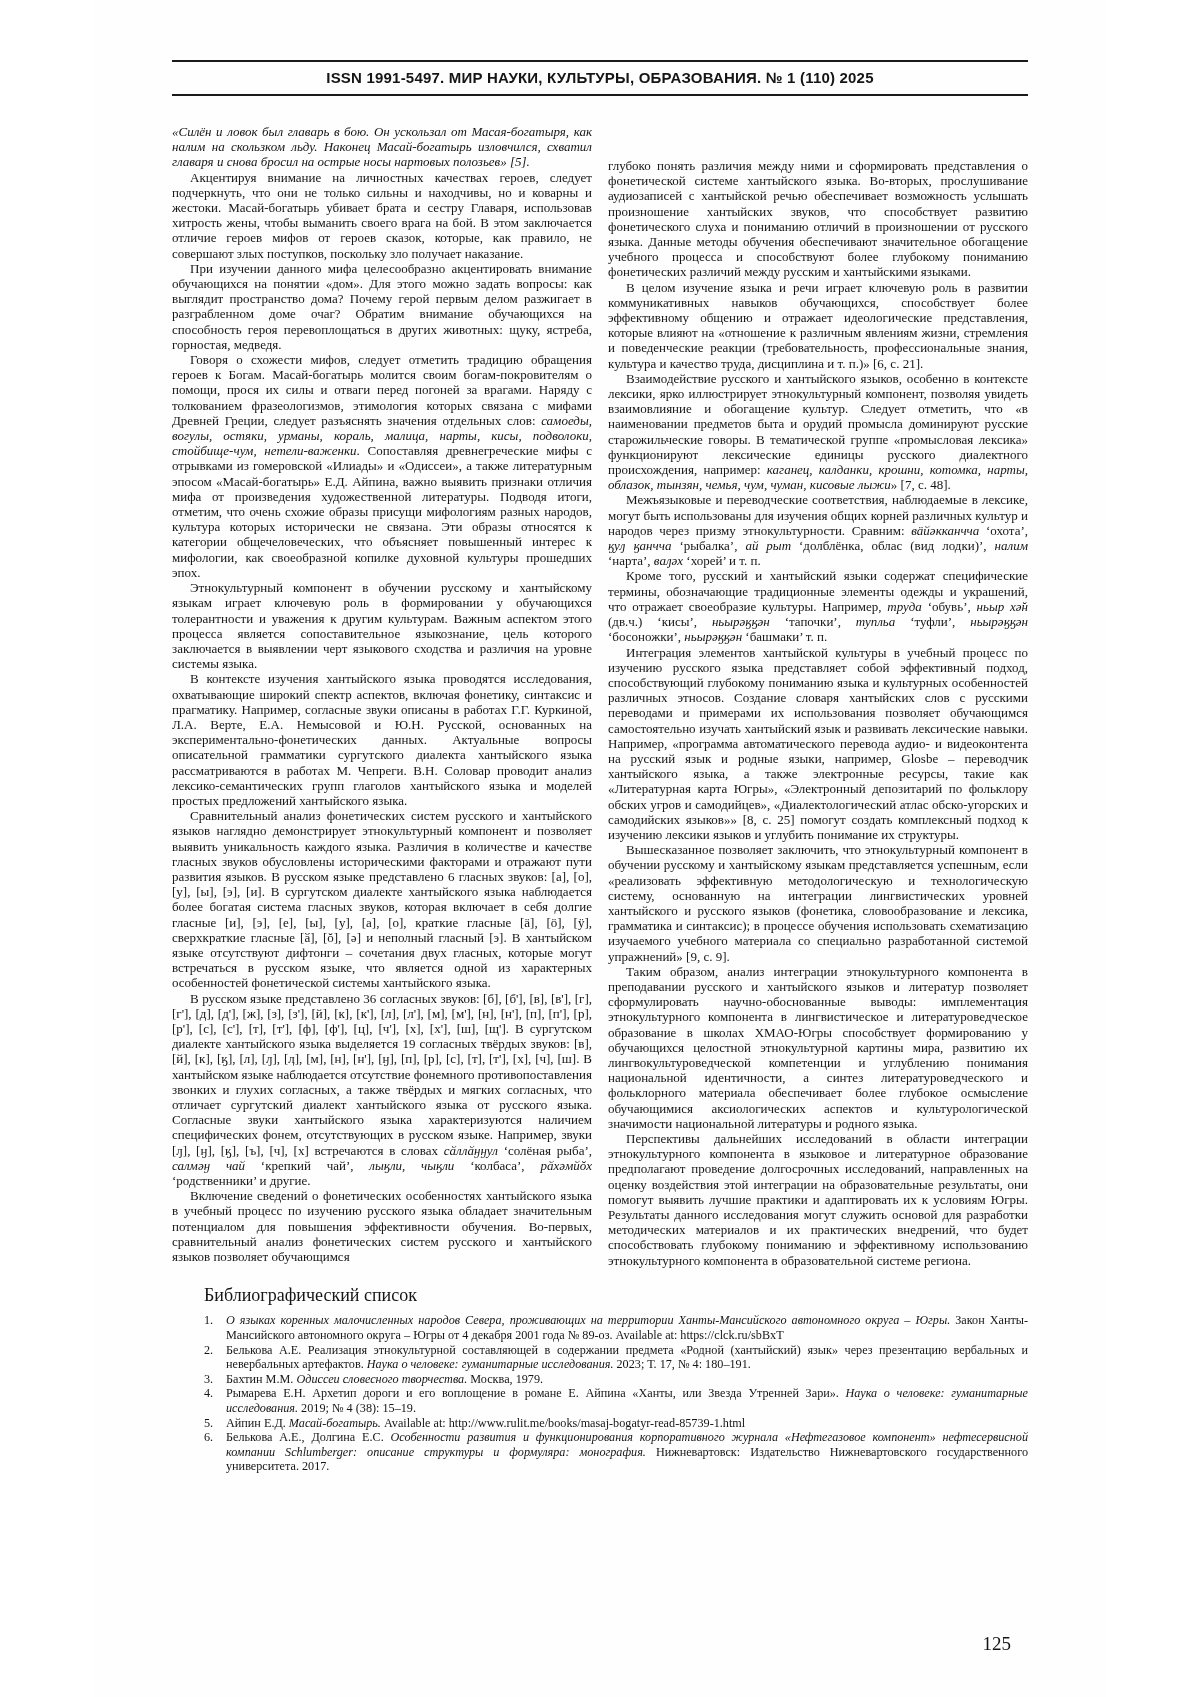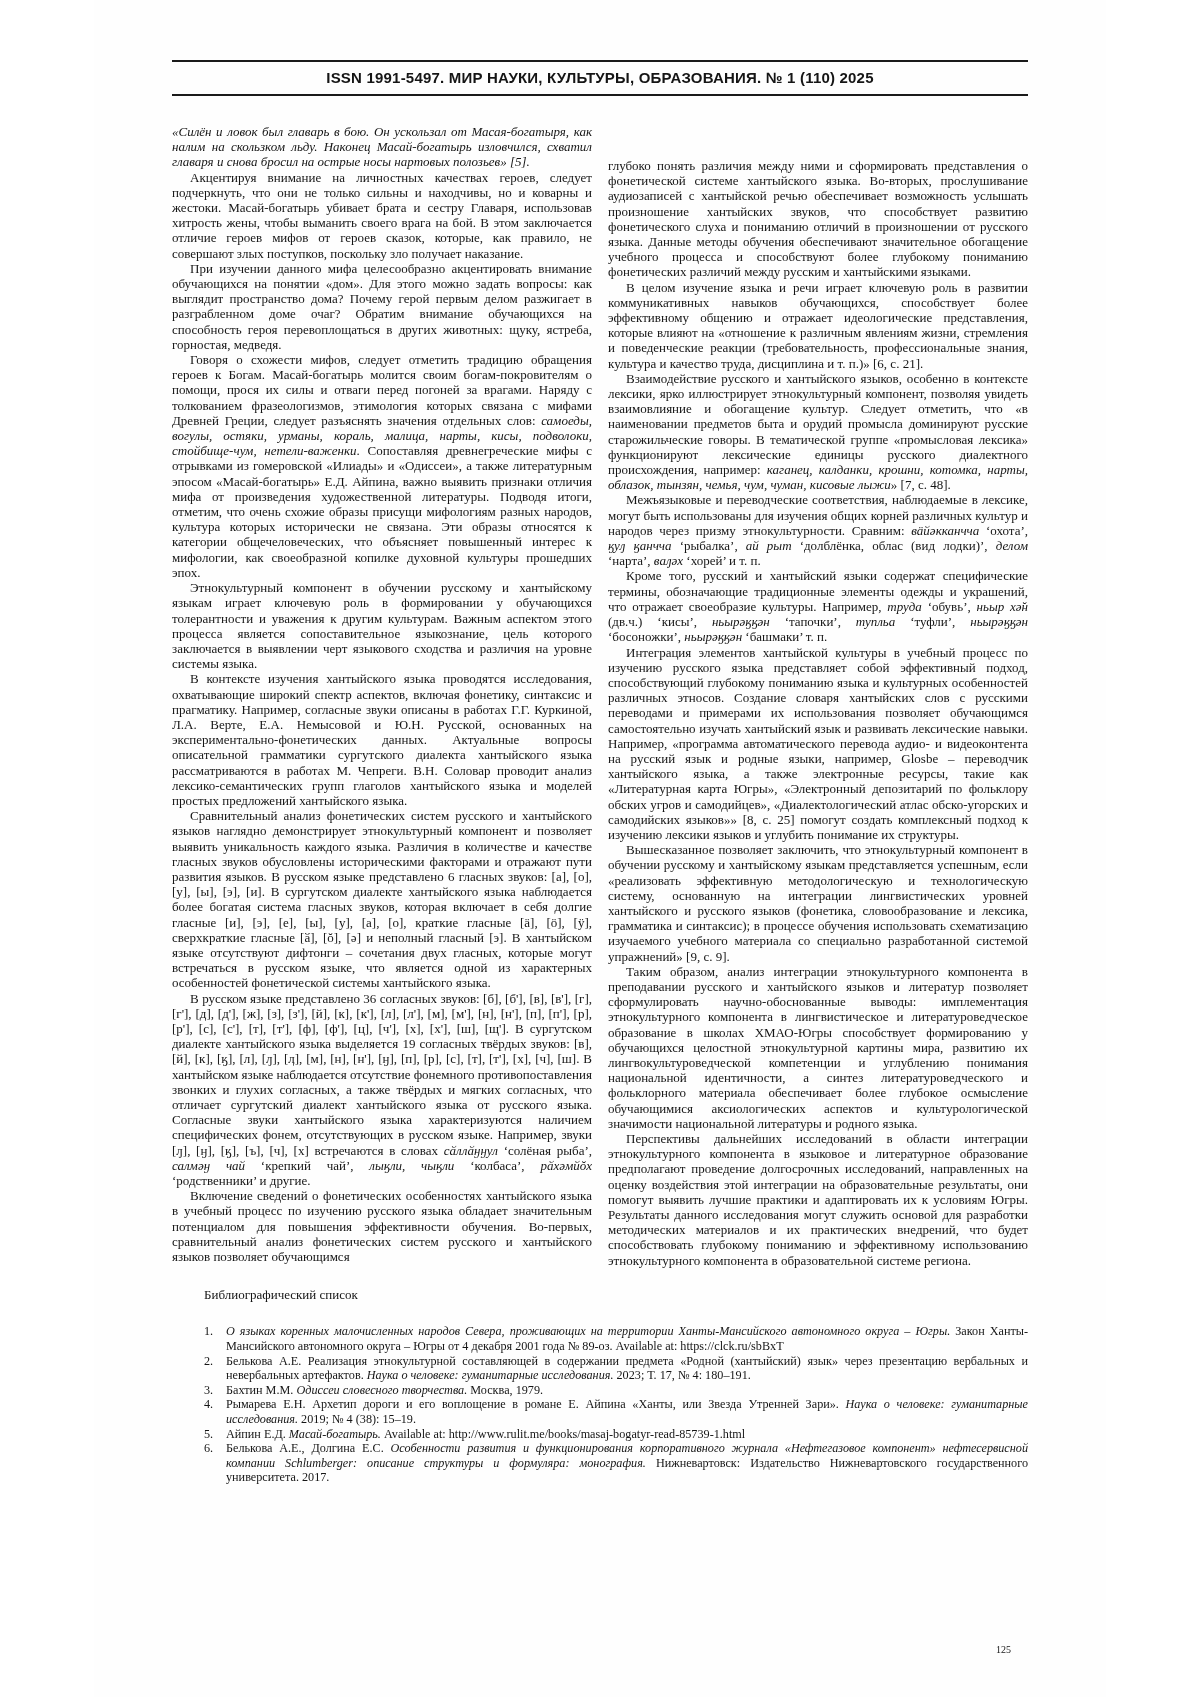--- a/index.html
+++ b/index.html
@@ -38,37 +38,37 @@
   .para { margin: 0; text-indent: 18px; }
   .para.noindent { text-indent: 0; margin-top: 34px; }
   .para.quote { text-indent: 0; font-style: italic; }
   .bibliography {
     margin: 20px 78px 0 110px;
     font-size: 12.2px;
     line-height: 14.6px;
     text-align: justify;
   }
   .bib-heading {
-    font-size: 13px;
-    margin-bottom: 22px;
+    font-size: 18px;
+    margin-bottom: 11px;
   }
   .ref-item {
     display: flex;
     align-items: flex-start;
   }
   .ref-num {
     flex: 0 0 22px;
     text-align: left;
   }
   .ref-text { flex: 1; }
   .page-number {
     position: absolute;
     right: 95px;
     bottom: 42px;
-    font-size: 10px;
+    font-size: 19px;
   }
 </style>
 </head>
 <body>
 
 <div class="page">
 
   <div class="header">
     <span>ISSN 1991-5497. МИР НАУКИ, КУЛЬТУРЫ, ОБРАЗОВАНИЯ.  № 1 (110) 2025</span>
   </div>
@@ -82,21 +82,21 @@
       <p class="para">Этнокультурный компонент в обучении русскому и хантыйскому языкам играет ключевую роль в формировании у обучающихся толерантности и уважения к другим культурам. Важным аспектом этого процесса является сопоставительное языкознание, цель которого заключается в выявлении черт языкового сходства и различия на уровне системы языка.</p>
       <p class="para">В контексте изучения хантыйского языка проводятся исследования, охватывающие широкий спектр аспектов, включая фонетику, синтаксис и прагматику. Например, согласные звуки описаны в работах Г.Г. Куркиной, Л.А. Верте, Е.А. Немысовой и Ю.Н. Русской, основанных на экспериментально-фонетических данных. Актуальные вопросы описательной грамматики сургутского диалекта хантыйского языка рассматриваются в работах М. Чепреги. В.Н. Соловар проводит анализ лексико-семантических групп глаголов хантыйского языка и моделей простых предложений хантыйского языка.</p>
       <p class="para">Сравнительный анализ фонетических систем русского и хантыйского языков наглядно демонстрирует этнокультурный компонент и позволяет выявить уникальность каждого языка. Различия в количестве и качестве гласных звуков обусловлены историческими факторами и отражают пути развития языков. В русском языке представлено 6 гласных звуков: [а], [о], [у], [ы], [э], [и]. В сургутском диалекте хантыйского языка наблюдается более богатая система гласных звуков, которая включает в себя долгие гласные [и], [э], [е], [ы], [у], [а], [о], краткие гласные [ӓ], [ӧ], [ӱ], сверхкраткие гласные [ӑ], [ŏ], [ә] и неполный гласный [э]. В хантыйском языке отсутствуют дифтонги – сочетания двух гласных, которые могут встречаться в русском языке, что является одной из характерных особенностей фонетической системы хантыйского языка.</p>
       <p class="para">В русском языке представлено 36 согласных звуков: [б], [б'], [в], [в'], [г], [г'], [д], [д'], [ж], [з], [з'], [й], [к], [к'], [л], [л'], [м], [м'], [н], [н'], [п], [п'], [р], [р'], [с], [с'], [т], [т'], [ф], [ф'], [ц], [ч'], [х], [х'], [ш], [щ']. В сургутском диалекте хантыйского языка выделяется 19 согласных твёрдых звуков: [в], [й], [к], [ӄ], [л], [ԓ], [ӆ], [м], [н], [н'], [ӈ], [п], [р], [с], [т], [т'], [х], [ч], [ш]. В хантыйском языке наблюдается отсутствие фонемного противопоставления звонких и глухих согласных, а также твёрдых и мягких согласных, что отличает сургутский диалект хантыйского языка от русского языка. Согласные звуки хантыйского языка характеризуются наличием специфических фонем, отсутствующих в русском языке. Например, звуки [ԓ], [ӈ], [ӄ], [ъ], [ч], [х] встречаются в словах <i>сӑллӑӈӈул</i> ‘солёная рыба’, <i>салмәӈ чай</i> ‘крепкий чай’, <i>лыӄли, чыӄли</i> ‘колбаса’, <i>рӑхәмйŏх</i> ‘родственники’ и другие.</p>
       <p class="para">Включение сведений о фонетических особенностях хантыйского языка в учебный процесс по изучению русского языка обладает значительным потенциалом для повышения эффективности обучения. Во-первых, сравнительный анализ фонетических систем русского и хантыйского языков позволяет обучающимся</p>
     </div>
     <div class="col">
       <p class="para noindent">глубоко понять различия между ними и сформировать представления о фонетической системе хантыйского языка. Во-вторых, прослушивание аудиозаписей с хантыйской речью обеспечивает возможность услышать произношение хантыйских звуков, что способствует развитию фонетического слуха и пониманию отличий в произношении от русского языка. Данные методы обучения обеспечивают значительное обогащение учебного процесса и способствуют более глубокому пониманию фонетических различий между русским и хантыйскими языками.</p>
       <p class="para">В целом изучение языка и речи играет ключевую роль в развитии коммуникативных навыков обучающихся, способствует более эффективному общению и отражает идеологические представления, которые влияют на «отношение к различным явлениям жизни, стремления и поведенческие реакции (требовательность, профессиональные знания, культура и качество труда, дисциплина и т. п.)» [6, с. 21].</p>
       <p class="para">Взаимодействие русского и хантыйского языков, особенно в контексте лексики, ярко иллюстрирует этнокультурный компонент, позволяя увидеть взаимовлияние и обогащение культур. Следует отметить, что «в наименовании предметов быта и орудий промысла доминируют русские старожильческие говоры. В тематической группе «промысловая лексика» функционируют лексические единицы русского диалектного происхождения, например: <i>каганец, калданки, крошни, котомка, нарты, облазок, тынзян, чемья, чум, чуман, кисовые лыжи</i>» [7, с. 48].</p>
-      <p class="para">Межъязыковые и переводческие соответствия, наблюдаемые в лексике, могут быть использованы для изучения общих корней различных культур и народов через призму этнокультурности. Сравним: <i>вӓйәкканчча</i> ‘охота’, <i>ӄуԓ ӄанчча</i> ‘рыбалка’, <i>ай рыт</i> ‘долблёнка, облас (вид лодки)’, <i>делом</i> ‘нарта’, <i>ваԓәх</i> ‘хорей’ и т. п.</p>
+      <p class="para">Межъязыковые и переводческие соответствия, наблюдаемые в лексике, могут быть использованы для изучения общих корней различных культур и народов через призму этнокультурности. Сравним: <i>вӓйәкканчча</i> ‘охота’, <i>ӄуԓ ӄанчча</i> ‘рыбалка’, <i>ай рыт</i> ‘долблёнка, облас (вид лодки)’, <i>налим</i> ‘нарта’, <i>ваԓәх</i> ‘хорей’ и т. п.</p>
       <p class="para">Кроме того, русский и хантыйский языки содержат специфические термины, обозначающие традиционные элементы одежды и украшений, что отражает своеобразие культуры. Например, <i>труда</i> ‘обувь’, <i>ньыр хә̆н</i> (дв.ч.) ‘кисы’, <i>ньырәӄӄән</i> ‘тапочки’, <i>тупльа</i> ‘туфли’, <i>ньырәӄӄән</i> ‘босоножки’, <i>ньырәӄӄән</i> ‘башмаки’ т. п.</p>
       <p class="para">Интеграция элементов хантыйской культуры в учебный процесс по изучению русского языка представляет собой эффективный подход, способствующий глубокому пониманию языка и культурных особенностей различных этносов. Создание словаря хантыйских слов с русскими переводами и примерами их использования позволяет обучающимся самостоятельно изучать хантыйский язык и развивать лексические навыки. Например, «программа автоматического перевода аудио- и видеоконтента на русский язык и родные языки, например, Glosbe – переводчик хантыйского языка, а также электронные ресурсы, такие как «Литературная карта Югры», «Электронный депозитарий по фольклору обских угров и самодийцев», «Диалектологический атлас обско-угорских и самодийских языков»» [8, с. 25] помогут создать комплексный подход к изучению лексики языков и углубить понимание их структуры.</p>
       <p class="para">Вышесказанное позволяет заключить, что этнокультурный компонент в обучении русскому и хантыйскому языкам представляется успешным, если «реализовать эффективную методологическую и технологическую систему, основанную на интеграции лингвистических уровней хантыйского и русского языков (фонетика, словообразование и лексика, грамматика и синтаксис); в процессе обучения использовать схематизацию изучаемого учебного материала со специально разработанной системой упражнений» [9, с. 9].</p>
       <p class="para">Таким образом, анализ интеграции этнокультурного компонента в преподавании русского и хантыйского языков и литератур позволяет сформулировать научно-обоснованные выводы: имплементация этнокультурного компонента в лингвистическое и литературоведческое образование в школах ХМАО-Югры способствует формированию у обучающихся целостной этнокультурной картины мира, развитию их лингвокультуроведческой компетенции и углублению понимания национальной идентичности, а синтез литературоведческого и фольклорного материала обеспечивает более глубокое осмысление обучающимися аксиологических аспектов и культурологической значимости национальной литературы и родного языка.</p>
       <p class="para">Перспективы дальнейших исследований в области интеграции этнокультурного компонента в языковое и литературное образование предполагают проведение долгосрочных исследований, направленных на оценку воздействия этой интеграции на образовательные результаты, они помогут выявить лучшие практики и адаптировать их к условиям Югры. Результаты данного исследования могут служить основой для разработки методических материалов и их практических внедрений, что будет способствовать глубокому пониманию и эффективному использованию этнокультурного компонента в образовательной системе региона.</p>
     </div>
   </div>
 
   <div class="bibliography">
     <div class="bib-heading">Библиографический список</div>

